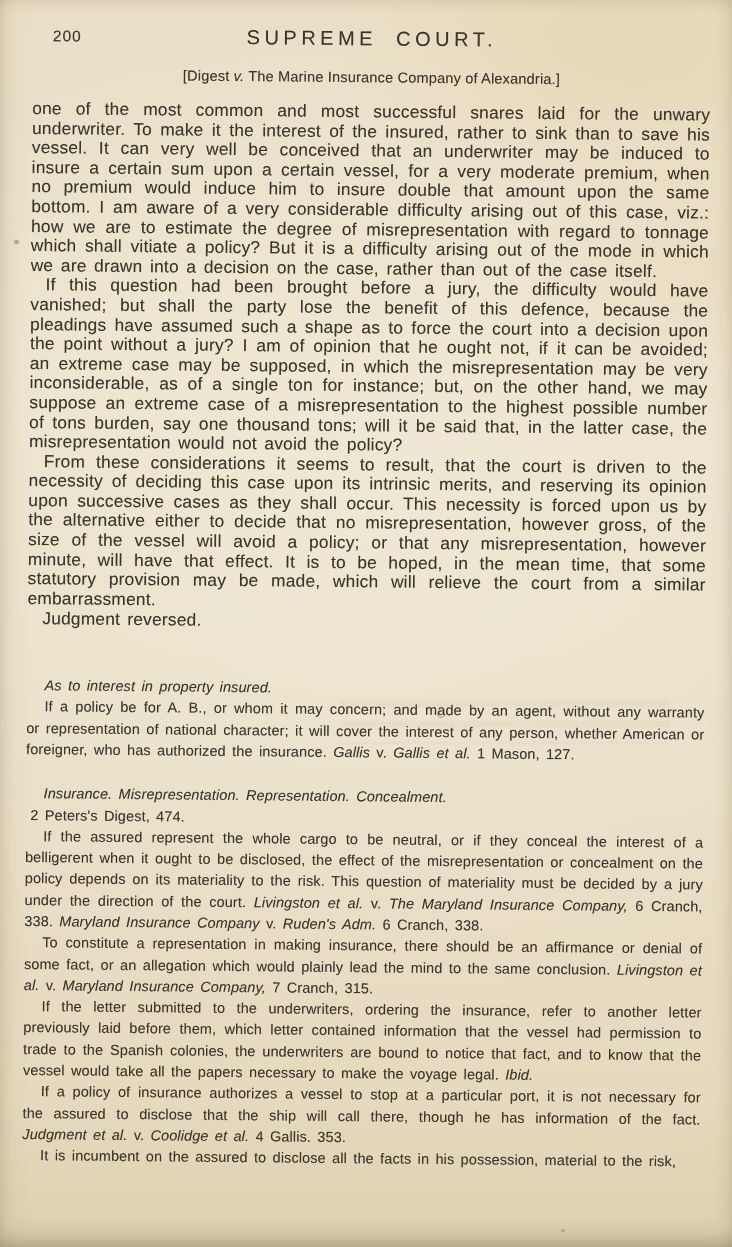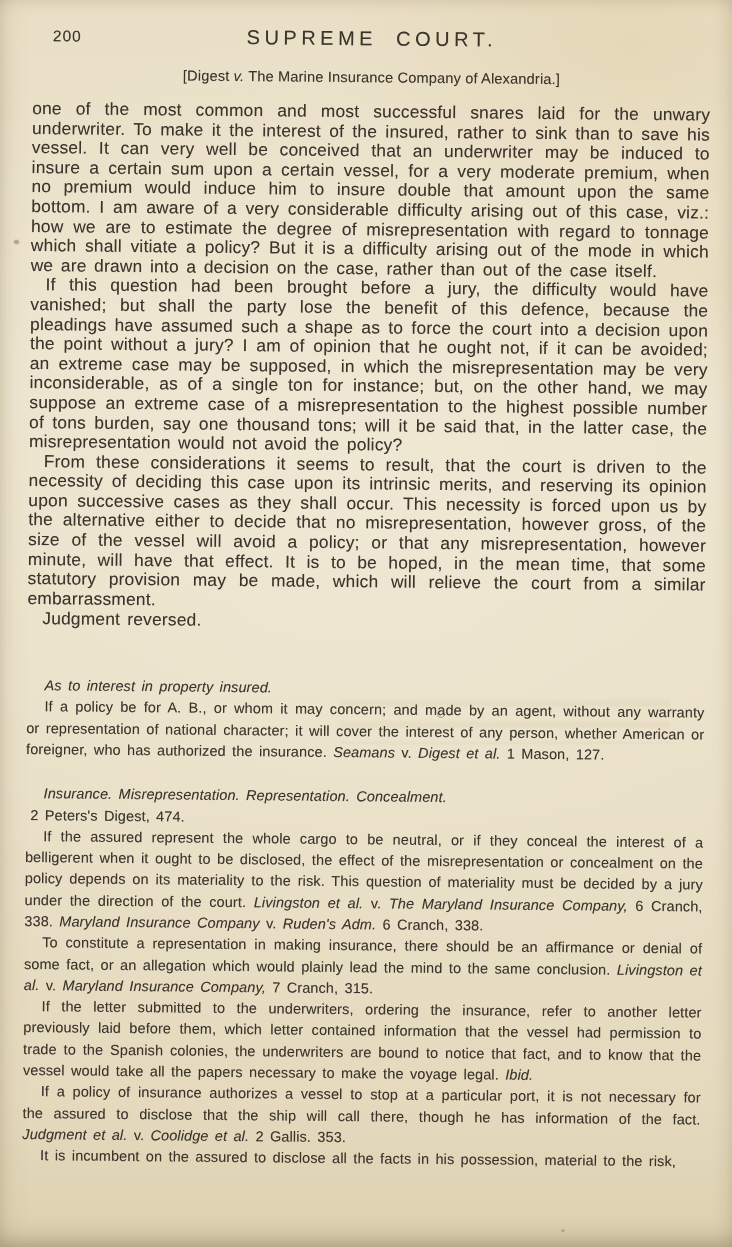--- a/index.html
+++ b/index.html
@@ -95,29 +95,29 @@
         <p>one of the most common and most successful snares laid for the unwary underwriter. To make it the interest of the insured, rather to sink than to save his vessel. It can very well be conceived that an underwriter may be induced to insure a certain sum upon a certain vessel, for a very moderate premium, when no premium would induce him to insure double that amount upon the same bottom. I am aware of a very considerable difficulty arising out of this case, viz.: how we are to estimate the degree of misrepresentation with regard to tonnage which shall vitiate a policy? But it is a difficulty arising out of the mode in which we are drawn into a decision on the case, rather than out of the case itself.</p>
         <p class="indent">If this question had been brought before a jury, the difficulty would have vanished; but shall the party lose the benefit of this defence, because the pleadings have assumed such a shape as to force the court into a decision upon the point without a jury? I am of opinion that he ought not, if it can be avoided; an extreme case may be supposed, in which the misrepresentation may be very inconsiderable, as of a single ton for instance; but, on the other hand, we may suppose an extreme case of a misrepresentation to the highest possible number of tons burden, say one thousand tons; will it be said that, in the latter case, the misrepresentation would not avoid the policy?</p>
         <p class="indent">From these considerations it seems to result, that the court is driven to the necessity of deciding this case upon its intrinsic merits, and reserving its opinion upon successive cases as they shall occur. This necessity is forced upon us by the alternative either to decide that no misrepresentation, however gross, of the size of the vessel will avoid a policy; or that any misrepresentation, however minute, will have that effect. It is to be hoped, in the mean time, that some statutory provision may be made, which will relieve the court from a similar embarrassment.</p>
       </div>
 
     <div class="judgment">Judgment reversed.</div>
 
     <div class="notes">
         <div class="note">
           <p class="note-head">As to interest in property insured.</p>
-          <p class="note-para"><span>If a policy be for A. B., or whom it may concern; and made by an agent, without any warranty or representation of national character; it will cover the interest of any person, whether American or foreigner, who has authorized the insurance. </span><i>Seamans</i><span> v. </span><i>Digest et al.</i><span> 1 Mason, 127.</span></p>
+          <p class="note-para"><span>If a policy be for A. B., or whom it may concern; and made by an agent, without any warranty or representation of national character; it will cover the interest of any person, whether American or foreigner, who has authorized the insurance. </span><i>Gallis</i><span> v. </span><i>Gallis et al.</i><span> 1 Mason, 127.</span></p>
         </div>
         <div class="note">
           <p class="note-head">Insurance. Misrepresentation. Representation. Concealment.</p>
           <p class="note-subhead">2 Peters's Digest, 474.</p>
           <p class="note-para"><span>If the assured represent the whole cargo to be neutral, or if they conceal the interest of a belligerent when it ought to be disclosed, the effect of the misrepresentation or concealment on the policy depends on its materiality to the risk. This question of materiality must be decided by a jury under the direction of the court. </span><i>Livingston et al.</i><span> v. </span><i>The Maryland Insurance Company,</i><span> 6 Cranch, 338. </span><i>Maryland Insurance Company</i><span> v. </span><i>Ruden's Adm.</i><span> 6 Cranch, 338.</span></p>
           <p class="note-para"><span>To constitute a representation in making insurance, there should be an affirmance or denial of some fact, or an allegation which would plainly lead the mind to the same conclusion. </span><i>Livingston et al.</i><span> v. </span><i>Maryland Insurance Company,</i><span> 7 Cranch, 315.</span></p>
           <p class="note-para"><span>If the letter submitted to the underwriters, ordering the insurance, refer to another letter previously laid before them, which letter contained information that the vessel had permission to trade to the Spanish colonies, the underwriters are bound to notice that fact, and to know that the vessel would take all the papers necessary to make the voyage legal. </span><i>Ibid.</i></p>
-          <p class="note-para"><span>If a policy of insurance authorizes a vessel to stop at a particular port, it is not necessary for the assured to disclose that the ship will call there, though he has information of the fact. </span><i>Judgment et al.</i><span> v. </span><i>Coolidge et al.</i><span> 2 Gallis. 353.</span></p>
+          <p class="note-para"><span>If a policy of insurance authorizes a vessel to stop at a particular port, it is not necessary for the assured to disclose that the ship will call there, though he has information of the fact. </span><i>Judgment et al.</i><span> v. </span><i>Coolidge et al.</i><span> 4 Gallis. 353.</span></p>
           <p class="note-para"><span>It is incumbent on the assured to disclose all the facts in his possession, material to the risk,</span></p>
         </div>
       </div>
 
   </div>
 
   <span class="speck speck-1"></span>
   <span class="speck speck-2"></span>
   <span class="speck speck-3"></span>
   <span class="ghost ghost-1"></span>

